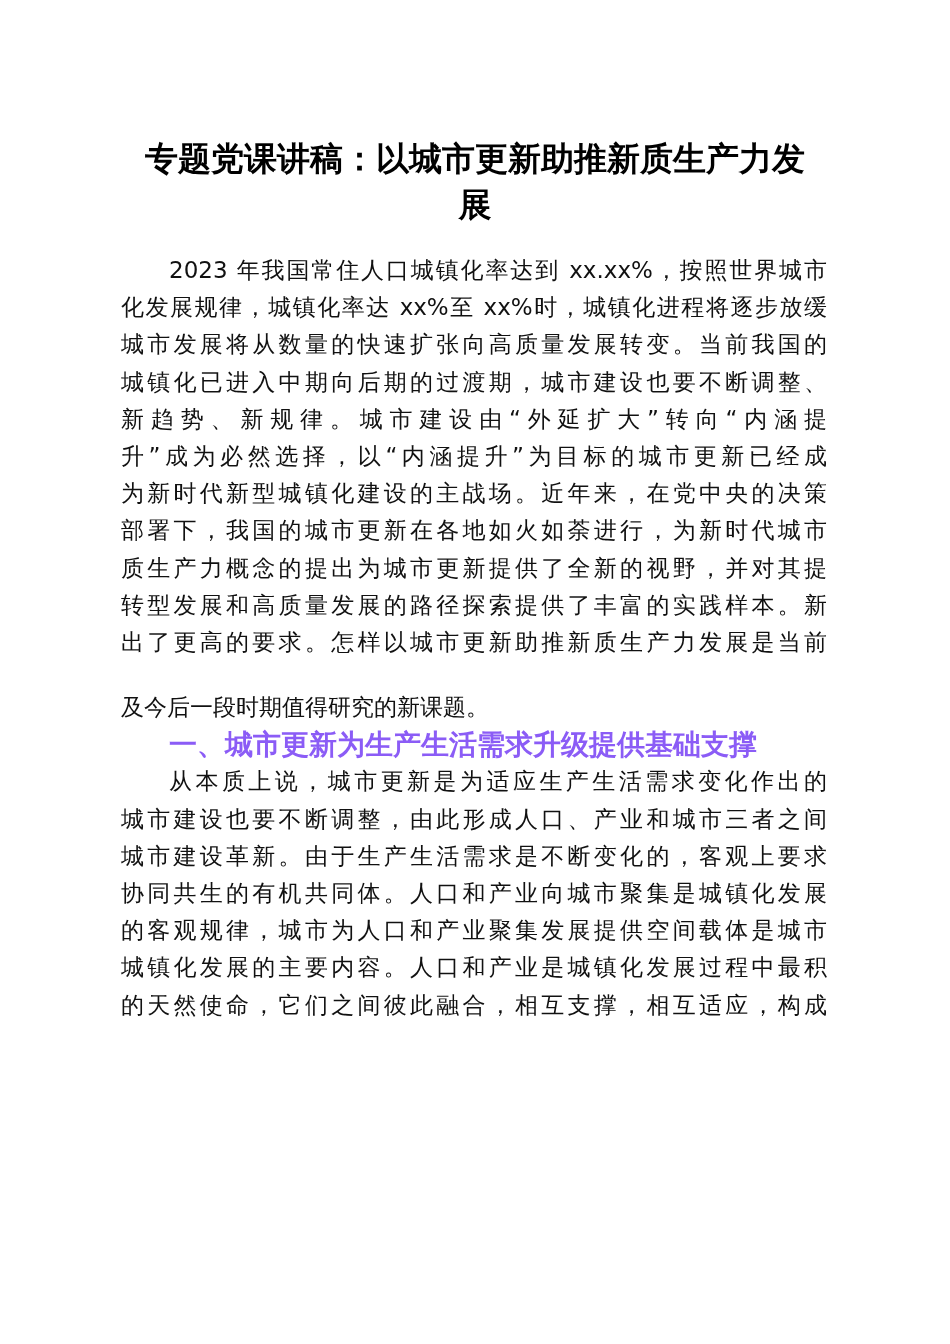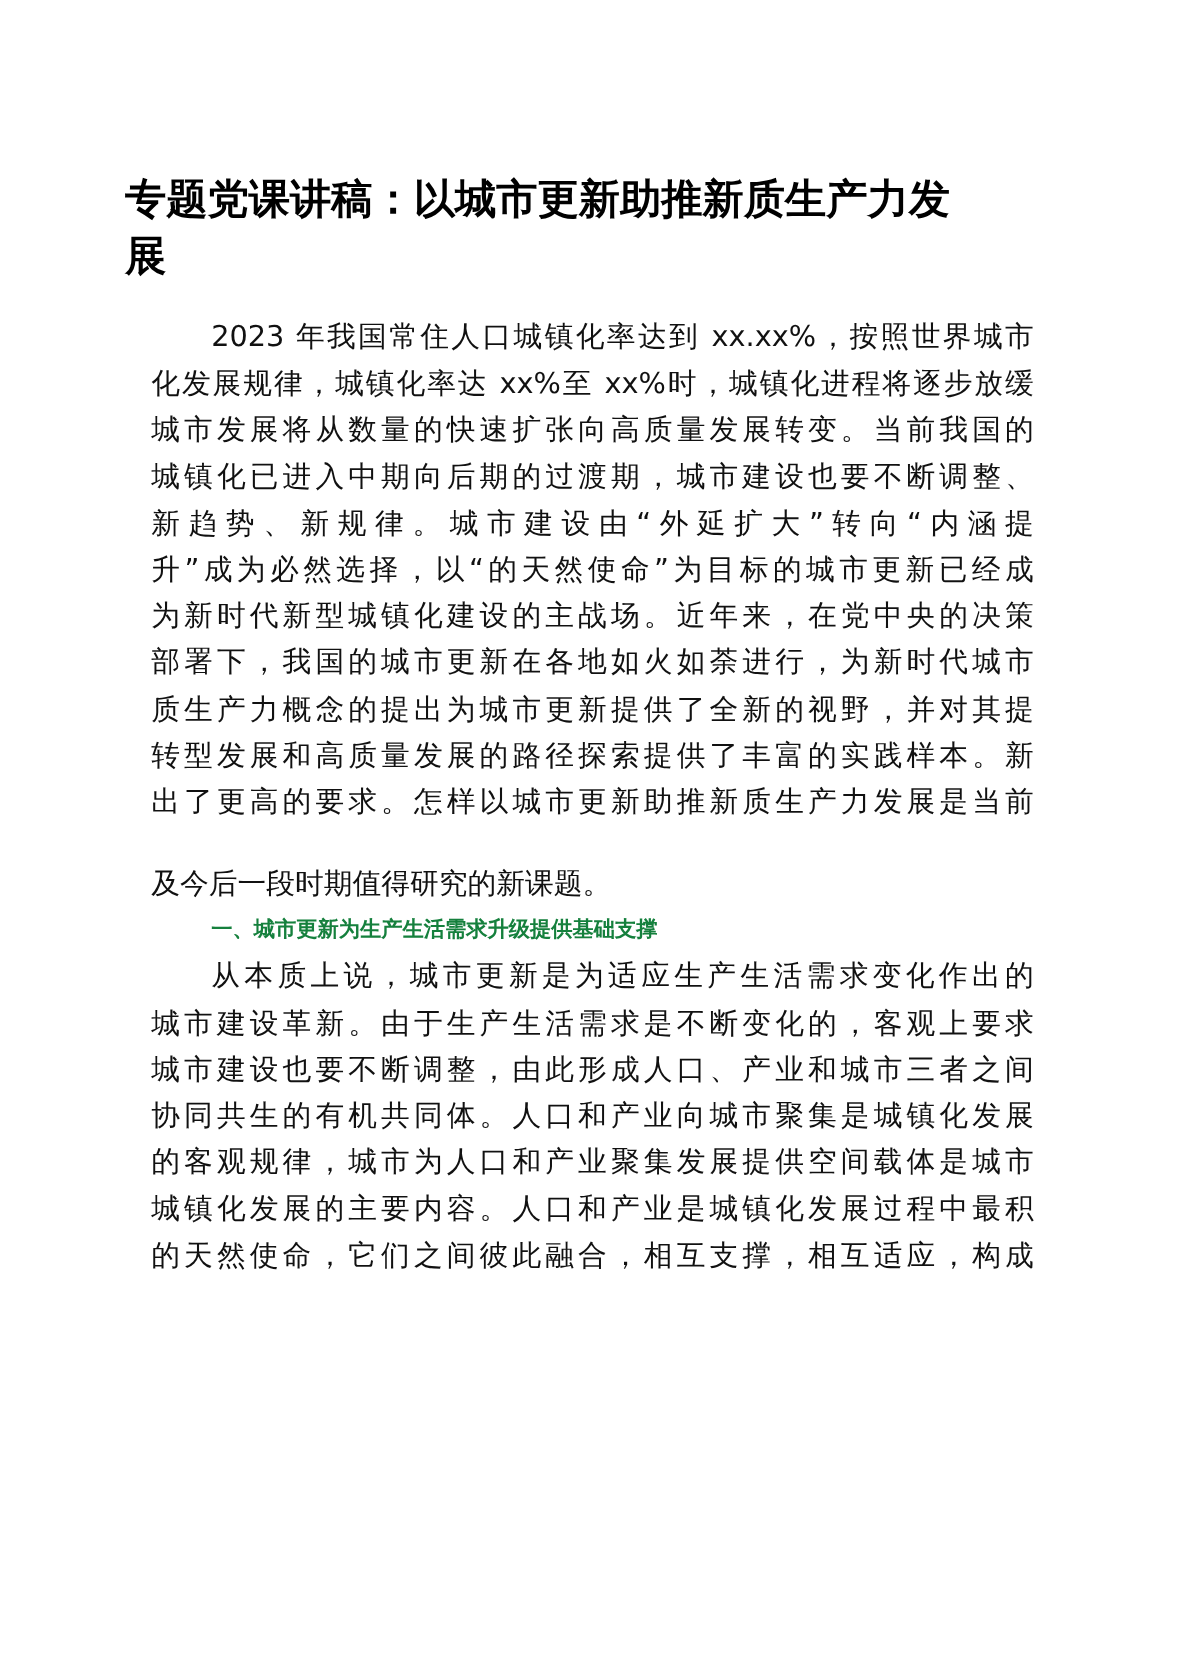--- a/index.html
+++ b/index.html
@@ -18,20 +18,21 @@
       position: absolute;
       left: 0; top: 0;
       width: 950px;
       height: 1344px;
       background: #ffffff;
     }
     .title {
       position: absolute;
       left: 100px;
       width: 750px;
+      text-align: center;
       font-family: "DejaVu Serif", "Liberation Serif", serif;
       font-weight: bold;
       font-size: 33px;
       line-height: 46px;
       letter-spacing: 0px;
       top: 136px;
       margin: 0;
     }
     .title .tline {
       display: block;
@@ -60,59 +61,59 @@
     .line.last {
       text-align-last: left;
       margin-top: 28px;
     }
     .heading {
       display: block;
       height: 37.2px;
       line-height: 37.2px;
       font-family: "DejaVu Sans", "Liberation Sans", sans-serif;
       font-weight: bold;
-      font-size: 17px;
+      font-size: 28px;
       padding-left: 48px;
       white-space: nowrap;
-      color: #15803d;
+      color: #8b5cf6;
     }
   </style>
 </head>
 <body>
 
 <div class="page">
 
   <h1 class="title">
     <span class="tline">专题党课讲稿：以城市更新助推新质生产力发</span>
     <span class="tline">展</span>
   </h1>
 
   <div class="body">
 
     <div>
       <span class="line indent">2023 年我国常住人口城镇化率达到 xx.xx%，按照世界城市</span>
       <span class="line">化发展规律，城镇化率达 xx%至 xx%时，城镇化进程将逐步放缓</span>
       <span class="line">城市发展将从数量的快速扩张向高质量发展转变。当前我国的</span>
       <span class="line">城镇化已进入中期向后期的过渡期，城市建设也要不断调整、</span>
       <span class="line">新趋势、新规律。城市建设由“外延扩大”转向“内涵提</span>
-      <span class="line">升”成为必然选择，以“的天然使命”为目标的城市更新已经成</span>
+      <span class="line">升”成为必然选择，以“内涵提升”为目标的城市更新已经成</span>
       <span class="line">为新时代新型城镇化建设的主战场。近年来，在党中央的决策</span>
       <span class="line">部署下，我国的城市更新在各地如火如荼进行，为新时代城市</span>
       <span class="line">质生产力概念的提出为城市更新提供了全新的视野，并对其提</span>
       <span class="line">转型发展和高质量发展的路径探索提供了丰富的实践样本。新</span>
       <span class="line">出了更高的要求。怎样以城市更新助推新质生产力发展是当前</span>
       <span class="line last">及今后一段时期值得研究的新课题。</span>
     </div>
 
     <span class="heading">一、城市更新为生产生活需求升级提供基础支撑</span>
 
     <div>
       <span class="line indent">从本质上说，城市更新是为适应生产生活需求变化作出的</span>
+      <span class="line">城市建设也要不断调整，由此形成人口、产业和城市三者之间</span>
       <span class="line">城市建设革新。由于生产生活需求是不断变化的，客观上要求</span>
-      <span class="line">城市建设也要不断调整，由此形成人口、产业和城市三者之间</span>
       <span class="line">协同共生的有机共同体。人口和产业向城市聚集是城镇化发展</span>
       <span class="line">的客观规律，城市为人口和产业聚集发展提供空间载体是城市</span>
       <span class="line">城镇化发展的主要内容。人口和产业是城镇化发展过程中最积</span>
       <span class="line">的天然使命，它们之间彼此融合，相互支撑，相互适应，构成</span>
     </div>
 
   </div>
 </div>
 
 </body></html>

